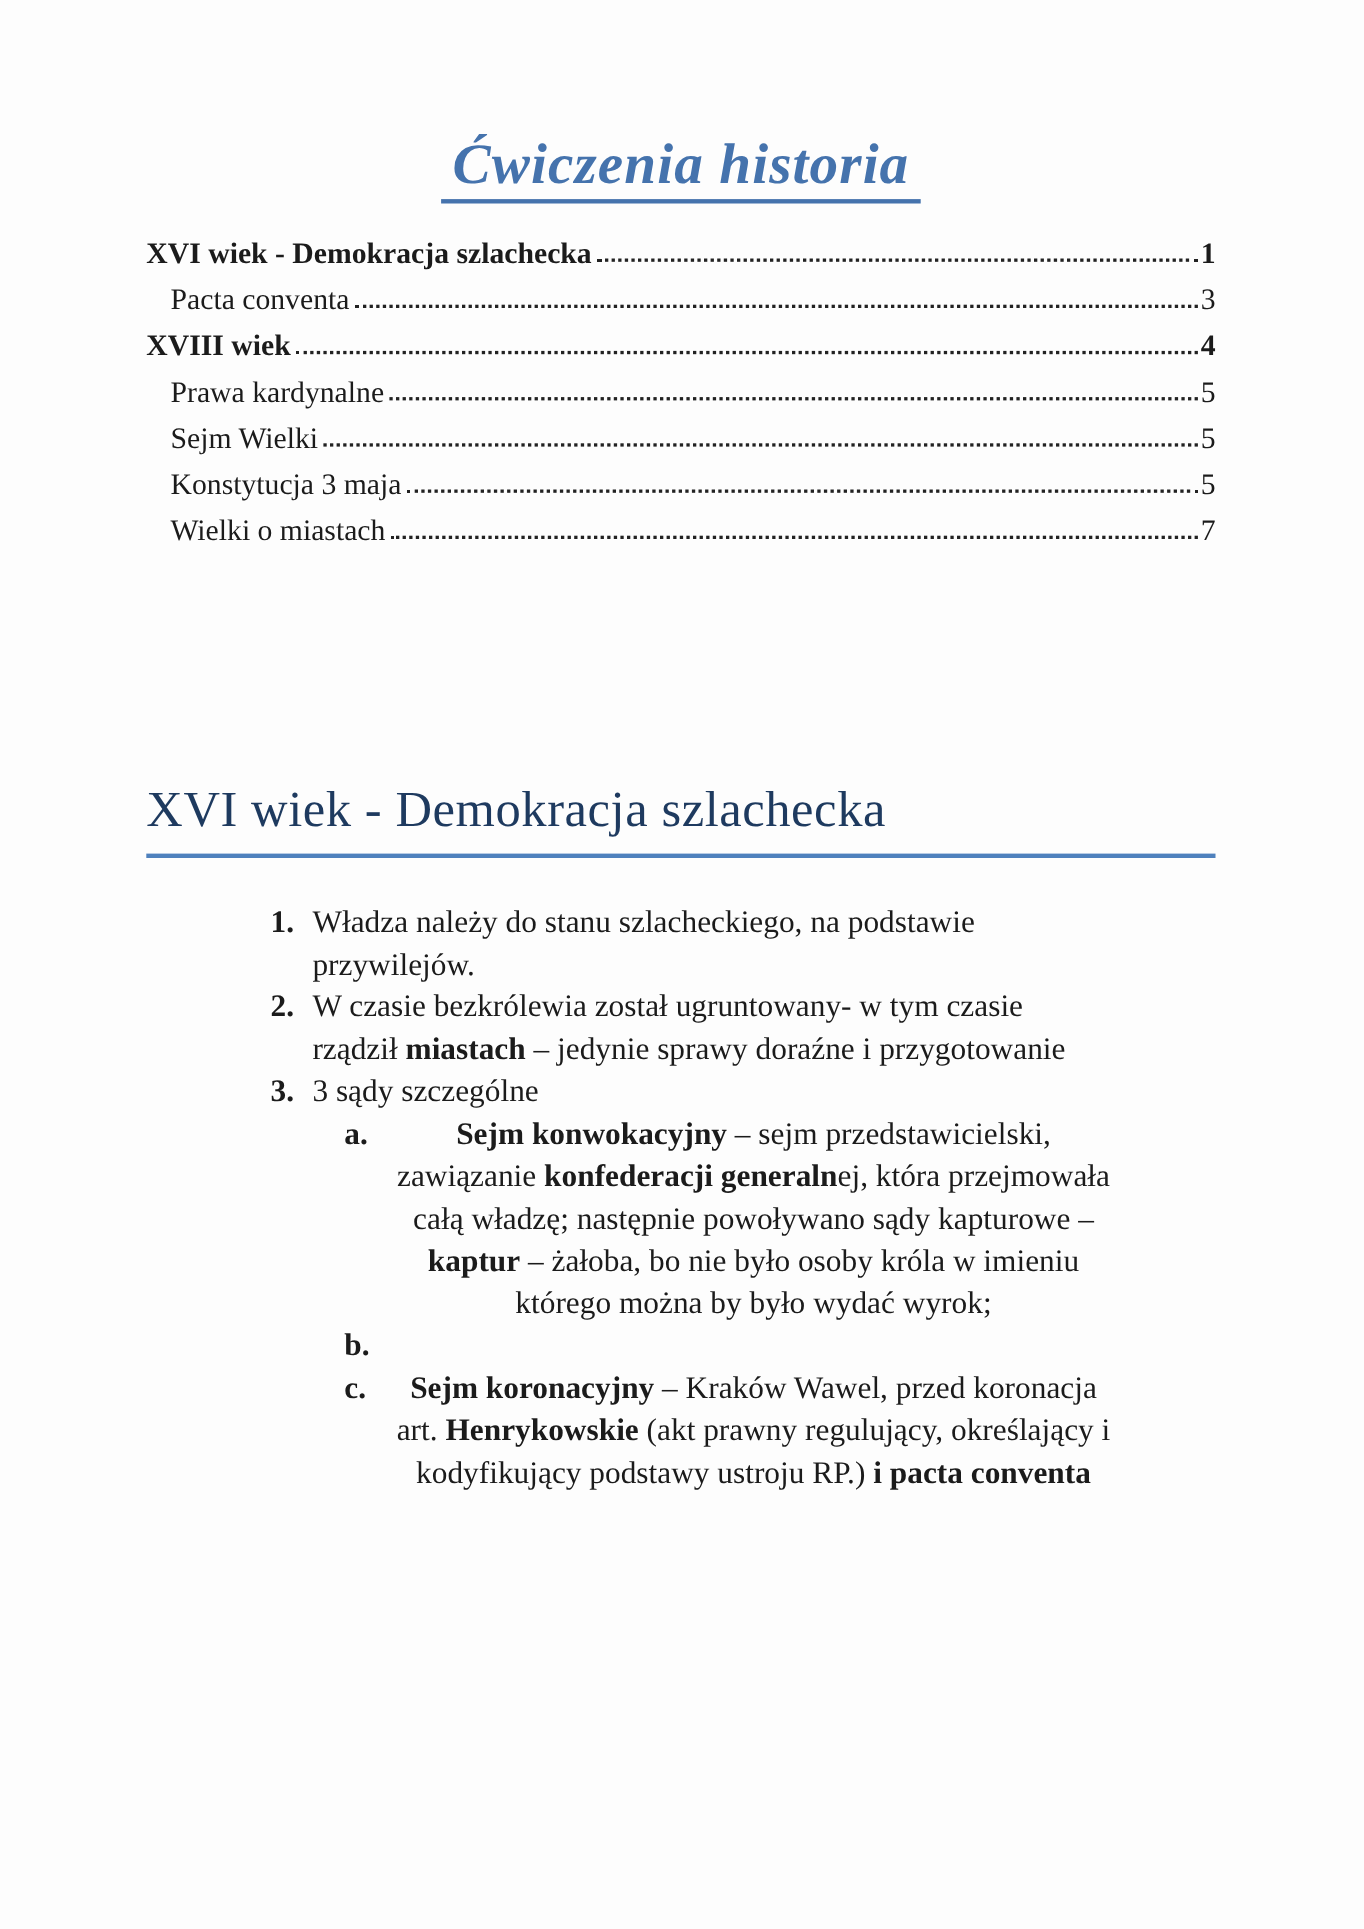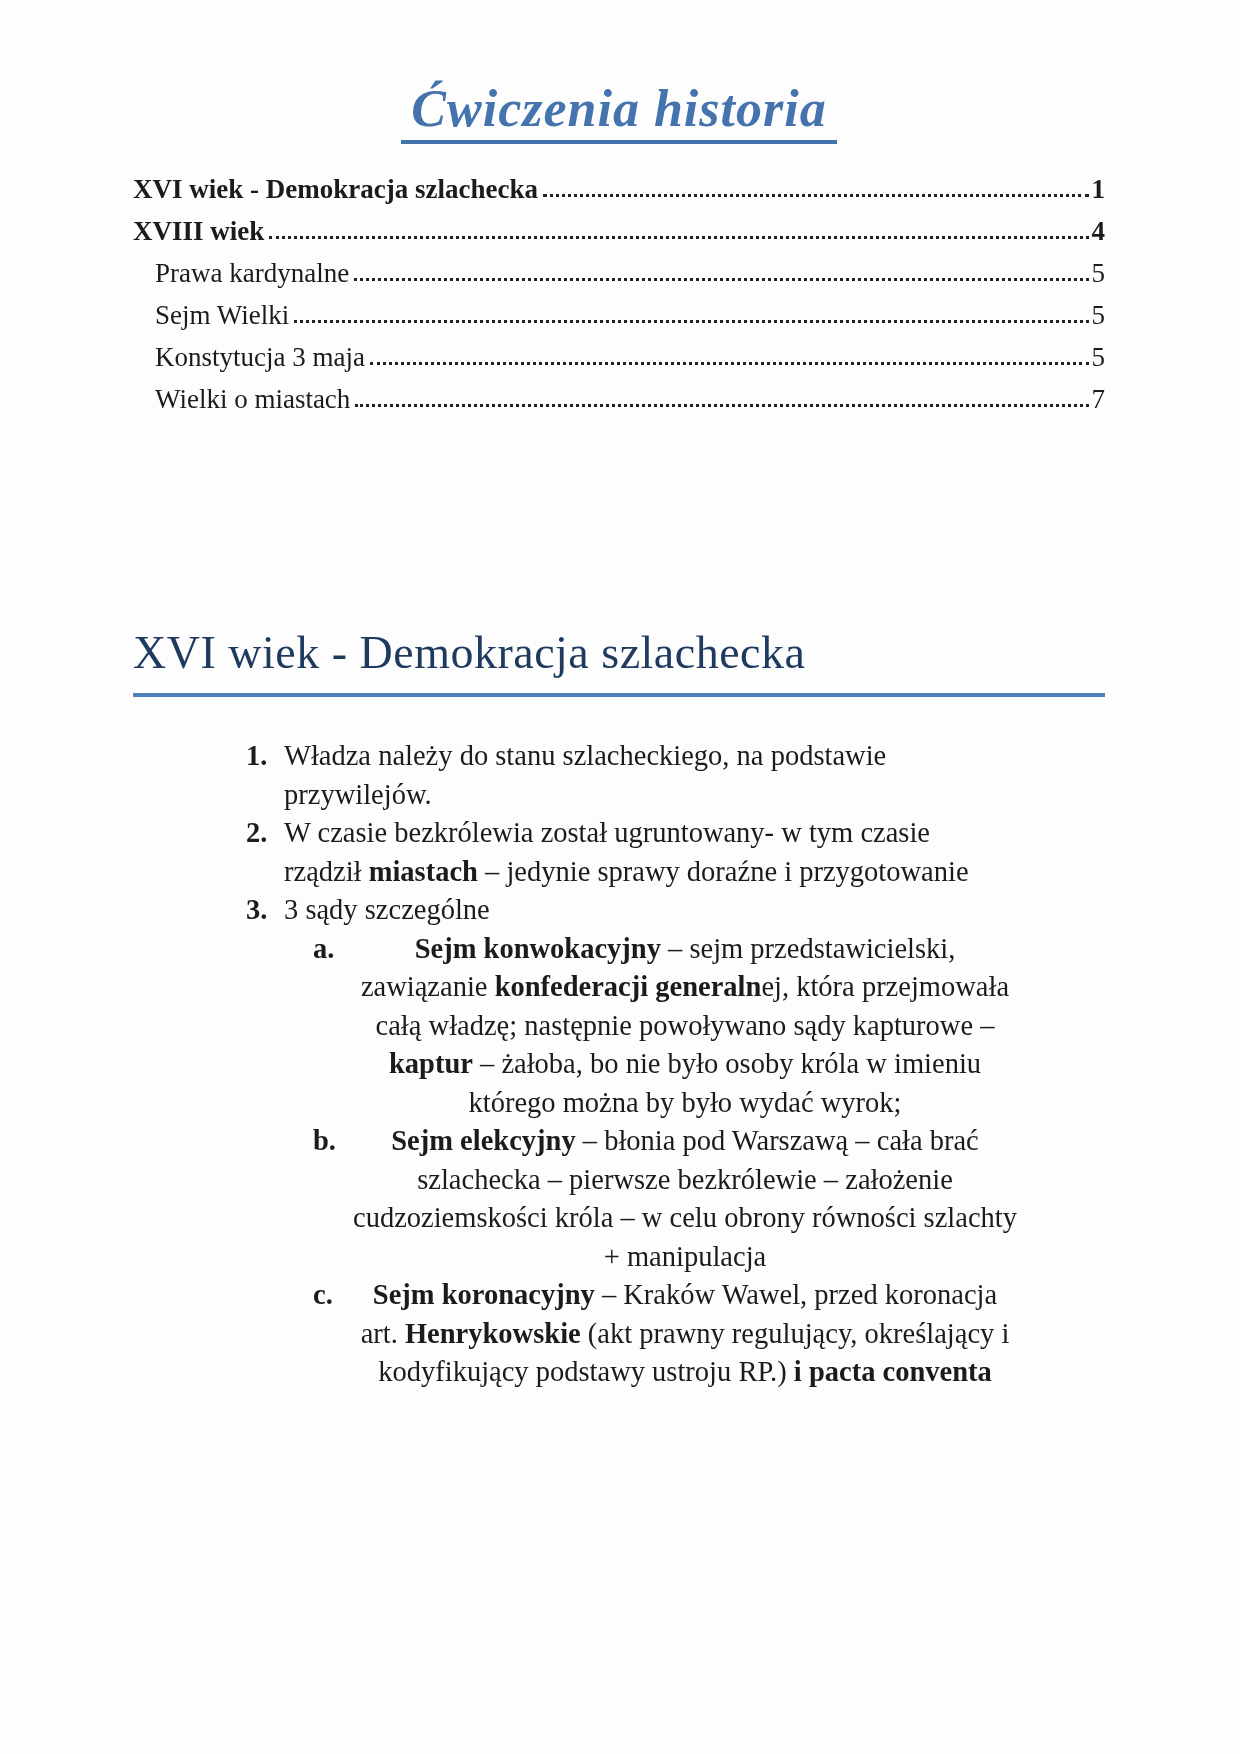--- a/index.html
+++ b/index.html
@@ -12,21 +12,21 @@
   *{margin:0;padding:0;box-sizing:border-box;}
   html,body{background:var(--paper);}
   body{
     width:1240px;height:1754px;
     font-family:"Liberation Serif", serif;
     color:var(--text);
     overflow:hidden;
   }
   .page{
     width:1240px;height:1754px;
-    padding:79px 135px 0 133px;
+    padding:120px 135px 0 133px;
   }
   
   .doc-title{
     text-align:center;
     margin-bottom:30px;
   }
   .doc-title .title-text{
     display:inline-block;
     font-size:52px;
     font-style:italic;
@@ -93,20 +93,25 @@
   <h1 class="doc-title">
     <span class="title-text">Ćwiczenia historia</span>
   </h1>
 
   <nav class="toc" id="toc">
       <div class="toc-row lvl1">
         <span class="toc-label">XVI wiek - Demokracja szlachecka</span>
         <span class="toc-leader"></span>
         <span class="toc-page">1</span>
       </div>
+      <div class="toc-row lvl2">
+        <span class="toc-label">Pacta conventa</span>
+        <span class="toc-leader"></span>
+        <span class="toc-page">3</span>
+      </div>
       <div class="toc-row lvl1">
         <span class="toc-label">XVIII wiek</span>
         <span class="toc-leader"></span>
         <span class="toc-page">4</span>
       </div>
       <div class="toc-row lvl2">
         <span class="toc-label">Prawa kardynalne</span>
         <span class="toc-leader"></span>
         <span class="toc-page">5</span>
       </div>
@@ -141,21 +146,20 @@
       <div class="li lvl1">
         <span class="marker">3.</span>
         <div class="li-text"><span>3 sądy szczególne</span></div>
       </div>
       <div class="li lvl2">
         <span class="marker">a.</span>
         <div class="li-text"><b>Sejm konwokacyjny</b><span> – sejm przedstawicielski, zawiązanie </span><b>konfederacji generaln</b><span>ej, która przejmowała całą władzę; następnie powoływano sądy kapturowe – </span><b>kaptur</b><span> – żałoba, bo nie było osoby króla w imieniu którego można by było wydać wyrok;</span></div>
       </div>
       <div class="li lvl2">
         <span class="marker">b.</span>
-        <div class="li-text"><b>Sejm elekcyjny</b><span> – błonia pod Warszawą – cała brać szlachecka – pierwsze bezkrólewie – założenie cudzoziemskości króla – w celu obrony równości szlachty + manipulacja</span></div>
       </div>
       <div class="li lvl2">
         <span class="marker">c.</span>
         <div class="li-text"><b>Sejm koronacyjny</b><span> – Kraków Wawel, przed koronacja art. </span><b>Henrykowskie</b><span> (akt prawny regulujący, określający i kodyfikujący podstawy ustroju RP.) </span><b>i pacta conventa</b></div>
       </div>
     </div>
 
 </div>
 
 </body></html>

